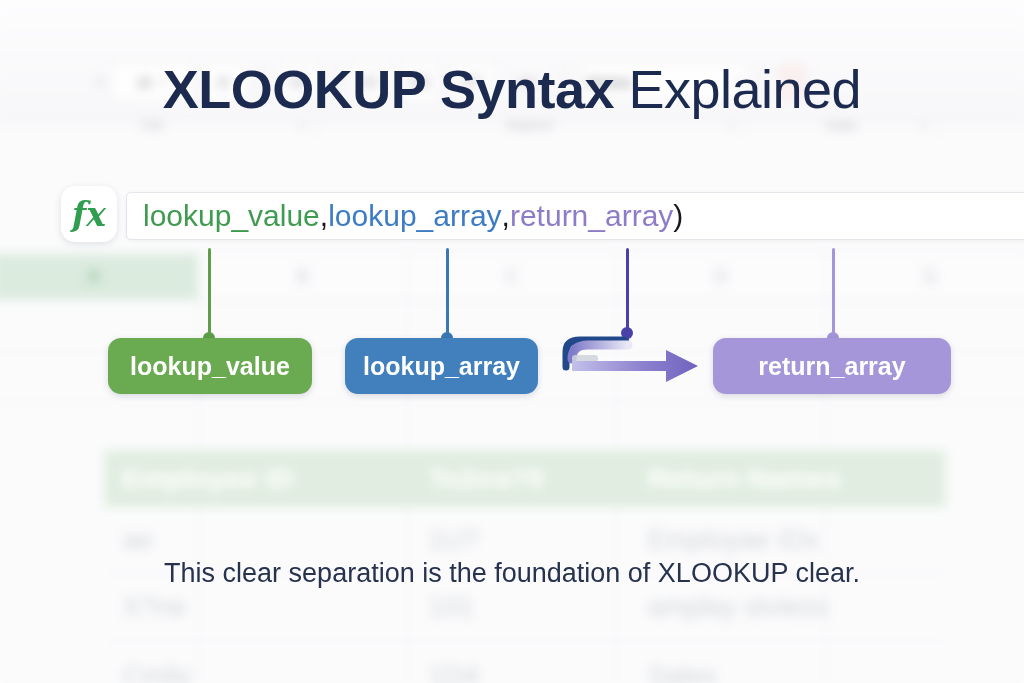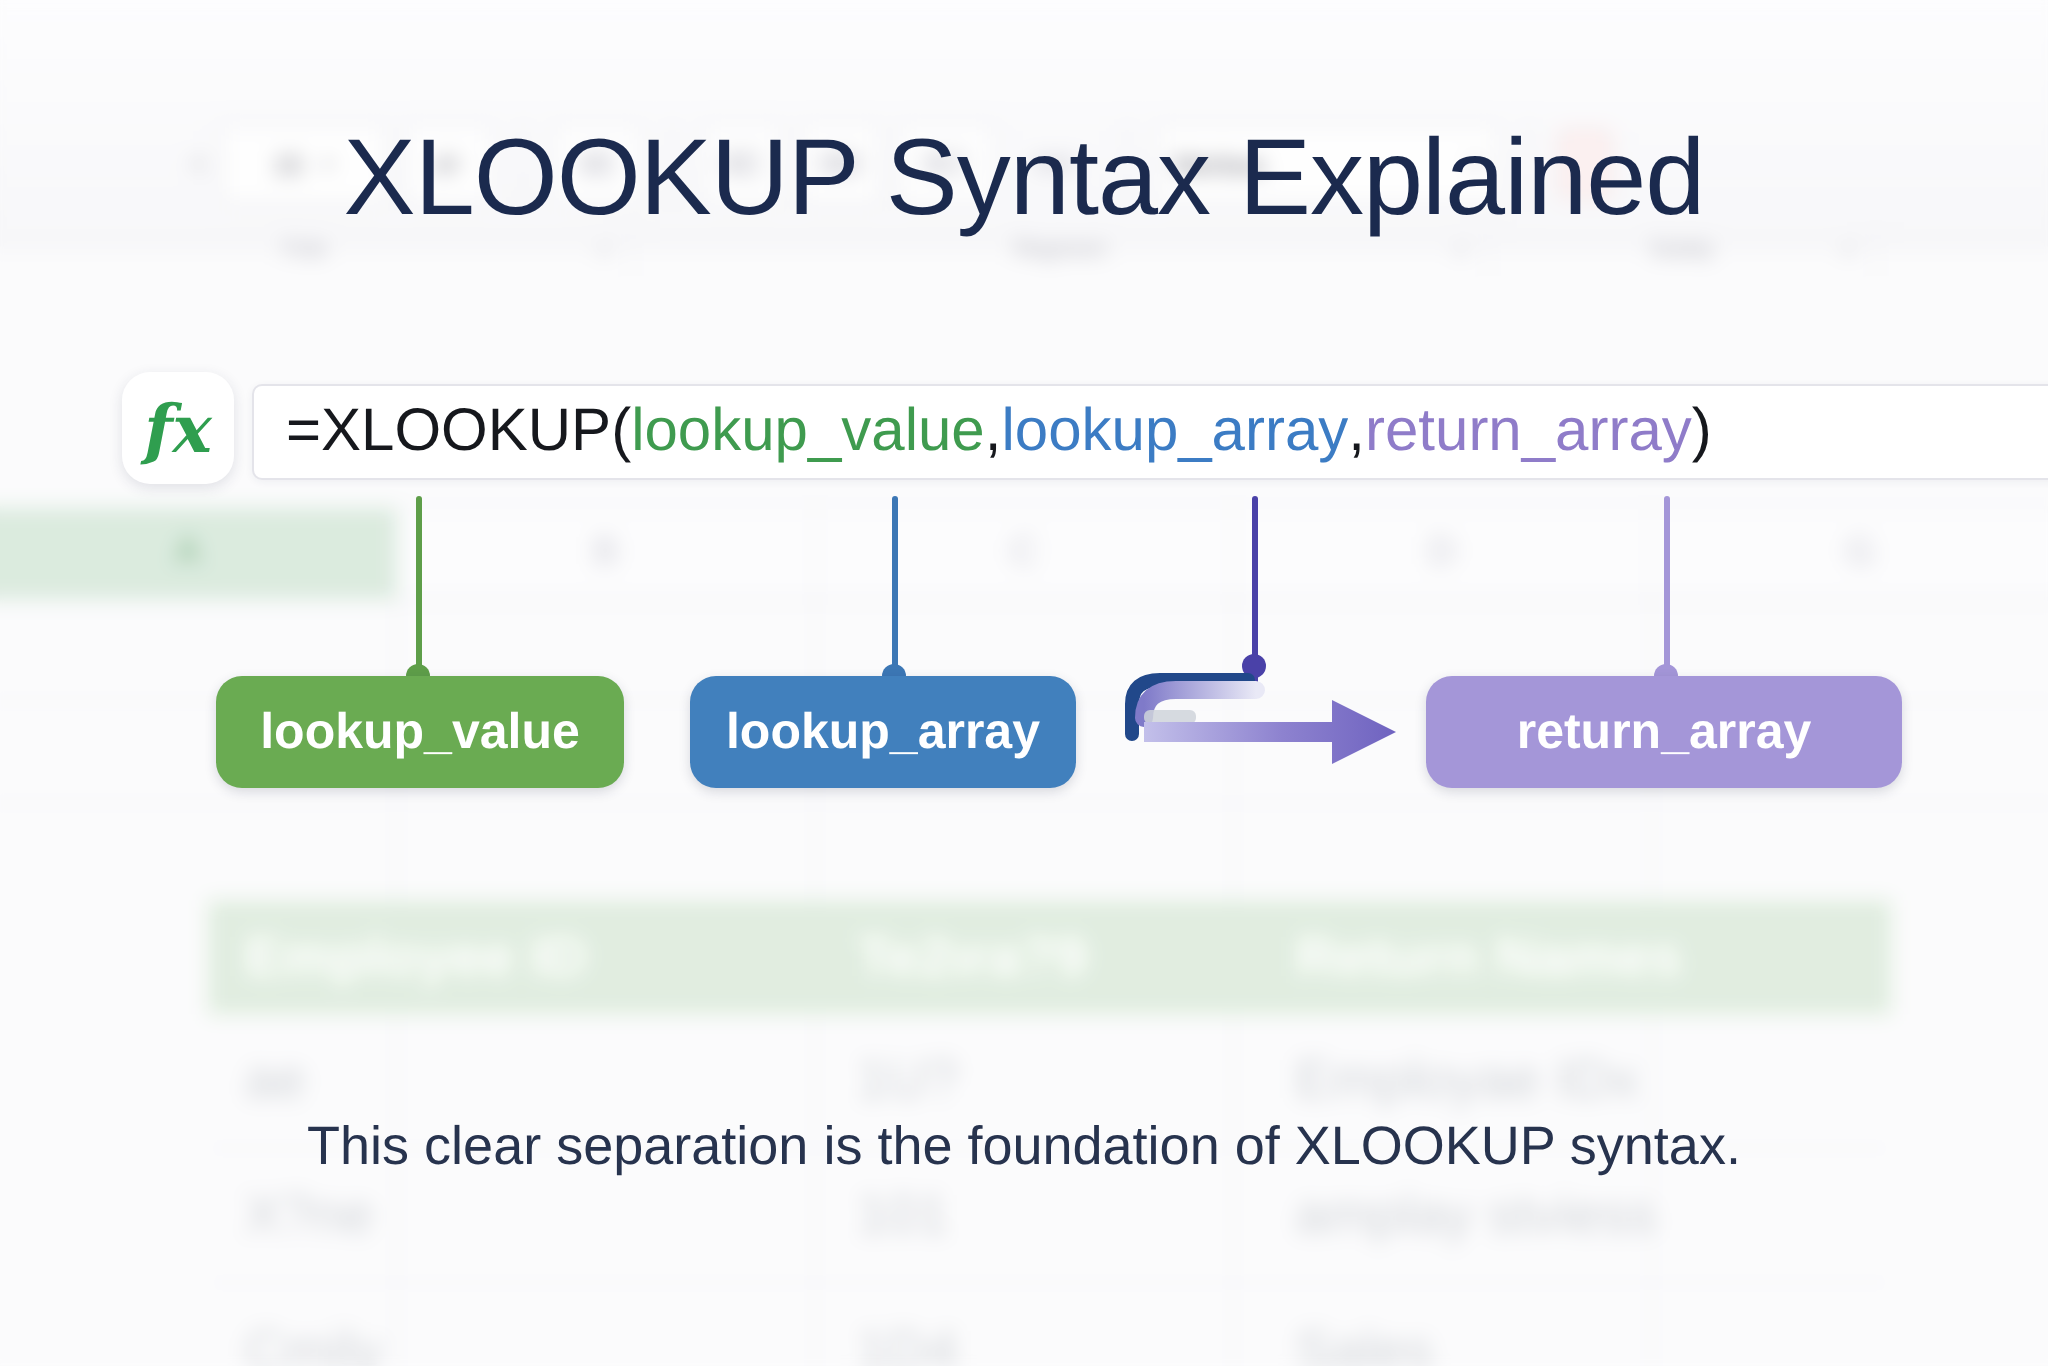--- a/index.html
+++ b/index.html
@@ -80,21 +80,21 @@
   .col1 { width:300px; } .col2 { width:215px; } .col3 { width:310px; }
 
   
   #fg-layer { position:absolute; inset:0; z-index:5; }
 
   .title {
     position:absolute; left:0; top:58px; width:1024px;
     text-align:center; font-size:54px; color:#1b2a4e; letter-spacing:-0.5px;
     white-space:nowrap;
   }
-  .title .b { font-weight:normal; }
+  .title .b { font-weight:bold; }
   .title .n { font-weight:normal; }
 
   
   .fx-tile {
     position:absolute; left:61px; top:186px; width:56px; height:56px;
     background:#ffffff; border-radius:14px;
     box-shadow:0 2px 7px rgba(40,50,80,0.13);
     display:flex; align-items:center; justify-content:center;
   }
   .fx-tile span {
@@ -256,21 +256,20 @@
 
   <div class="title">
     <span class="b">XLOOKUP Syntax</span><span class="n"> Explained</span>
   </div>
 
   <div class="fx-tile">
     <span>fx</span>
   </div>
 
   <div class="formula-bar">
-    <span class="f-plain">=XLOOKUP(</span>
       <span class="f-green">lookup_value</span>
       <span class="f-comma">, </span>
       <span class="f-blue">lookup_array</span>
       <span class="f-comma">, </span>
       <span class="f-purple">return_array</span>
       <span class="f-plain">)</span>
   </div>
 
   <div class="conn" style="left:208px; top:248px; height:100px; background:#5e9e49;"></div>
   <div class="conn-dot" style="left:203px; top:332px; background:#5e9e49;"></div>
@@ -308,16 +307,16 @@
     <span>lookup_value</span>
   </div>
   <div class="pill" style="left:345px; top:338px; width:193px; background:#4180bd;">
     <span>lookup_array</span>
   </div>
   <div class="pill" style="left:713px; top:338px; width:238px; background:#a496d8;">
     <span>return_array</span>
   </div>
 
   <div class="caption">
-    <span>This clear </span><span class="b">separation</span><span> is the foundation of XLOOKUP syntax.</span>
+    <span>This clear </span><span class="b">separation</span><span> is the foundation of XLOOKUP clear.</span>
   </div>
 
 </div>
 
 </body></html>

